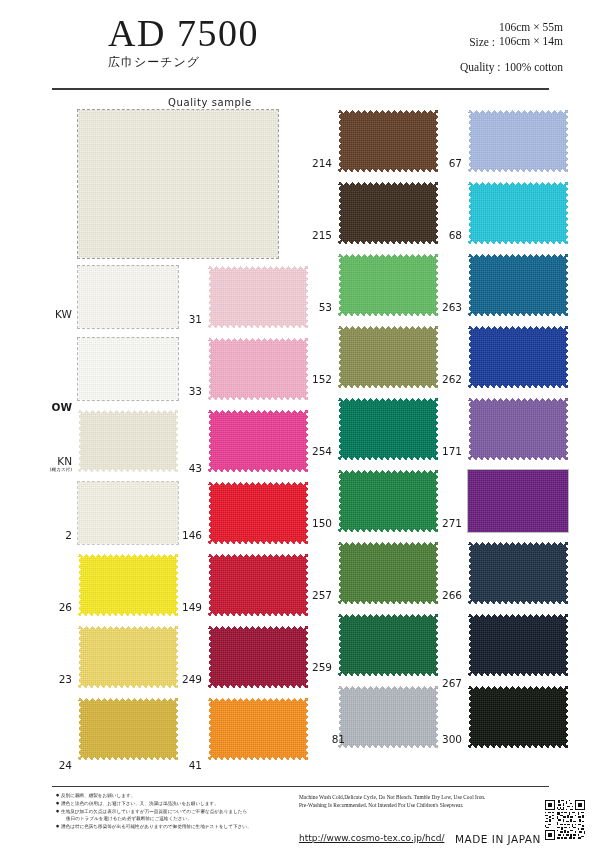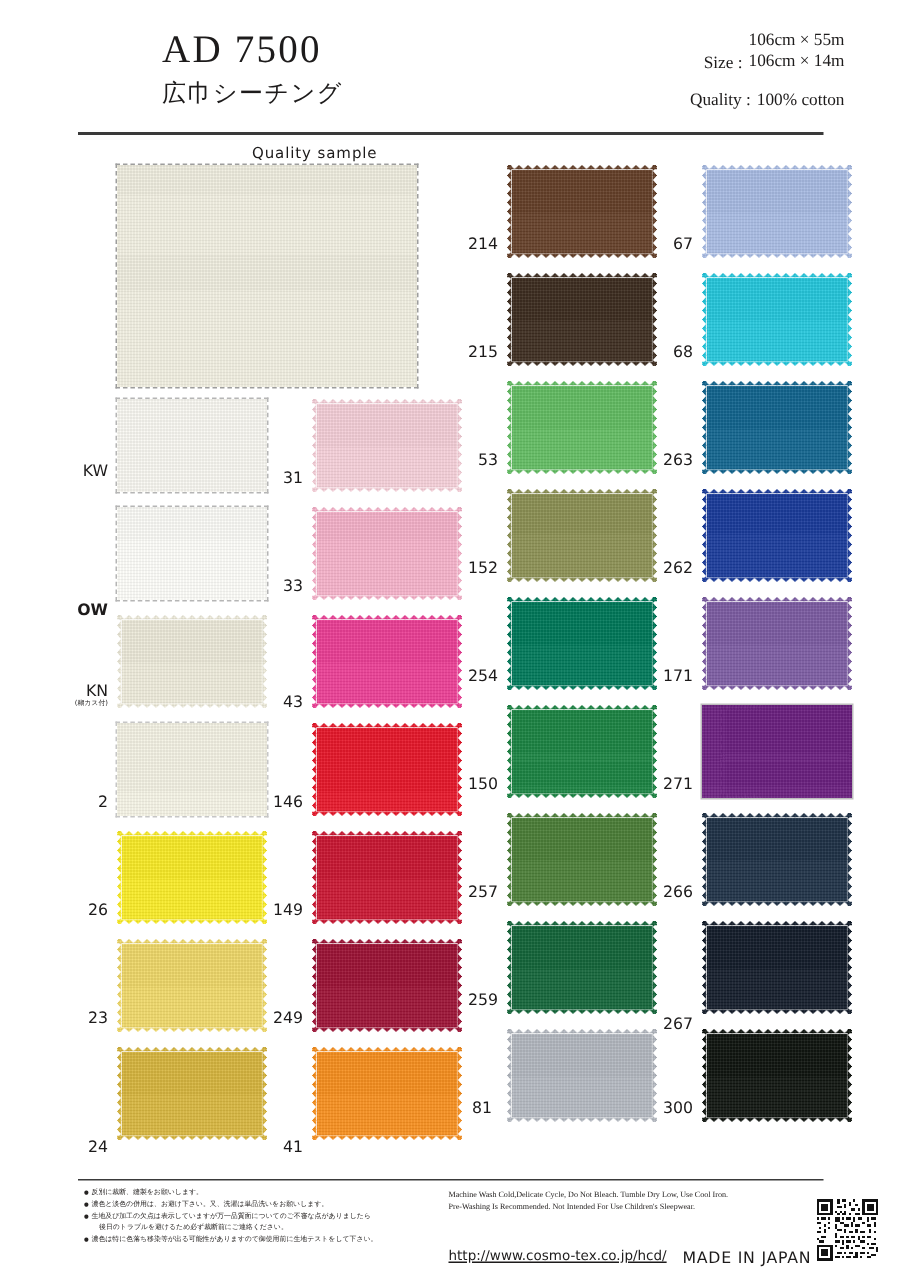--- a/index.html
+++ b/index.html
@@ -5,25 +5,25 @@
   html,body{margin:0;padding:0;background:#ffffff;}
   body{
     width:601px;height:850px;position:relative;overflow:hidden;
     font-family:"Liberation Sans",sans-serif;color:#221f1f;
   }
   
   .header{position:absolute;left:0;top:0;width:601px;height:86px;}
   .title-block{position:absolute;left:108px;top:16px;}
   .title-main{
     font-family:"Liberation Serif",serif;
-    font-size:26px;letter-spacing:1.5px;line-height:34px;color:#1d1b1b;
+    font-size:38px;letter-spacing:1.5px;line-height:34px;color:#1d1b1b;
   }
   .title-sub{
     font-family:"DejaVu Sans",sans-serif;
-    font-size:16px;letter-spacing:1px;line-height:22px;color:#1d1b1b;
+    font-size:12px;letter-spacing:1px;line-height:22px;color:#1d1b1b;
     margin-top:1px;
   }
   .specs{position:absolute;right:38px;top:20px;width:190px;
     font-family:"Liberation Serif",serif;font-size:11.5px;color:#1d1b1b;}
   .spec-row{display:flex;align-items:flex-start;justify-content:flex-end;}
   .spec-row.size{align-items:flex-end;}
   .spec-label{text-align:right;padding-right:4px;white-space:nowrap;}
   .spec-vals{display:flex;flex-direction:column;}
   .spec-vals span{line-height:14px;white-space:nowrap;}
   .spec-row.quality{margin-top:13px;}
@@ -325,21 +325,21 @@
       <div class="cloth" style="background: rgb(20, 102, 58);">
         <div class="tex"></div>
       </div>
     </div>
     <div class="code left" style="left: 298px; top: 662px; width: 34px;">259</div>
     <div class="swatch pinked" style="left: 338px; top: 686px; width: 100px; height: 62px;">
       <div class="cloth" style="background: rgb(180, 185, 193);">
         <div class="tex"></div>
       </div>
     </div>
-    <div class="code left" style="left: 294px; top: 734px; width: 34px;">81</div>
+    <div class="code left" style="left: 311px; top: 734px; width: 34px;">81</div>
   </div>
 
 <div id="col4">
     <div class="swatch pinked" style="left: 468px; top: 110px; width: 100px; height: 62px;">
       <div class="cloth" style="background: rgb(169, 188, 228);">
         <div class="tex"></div>
       </div>
     </div>
     <div class="code left" style="left: 428px; top: 158px; width: 34px;">67</div>
     <div class="swatch pinked" style="left: 468px; top: 182px; width: 100px; height: 62px;">

